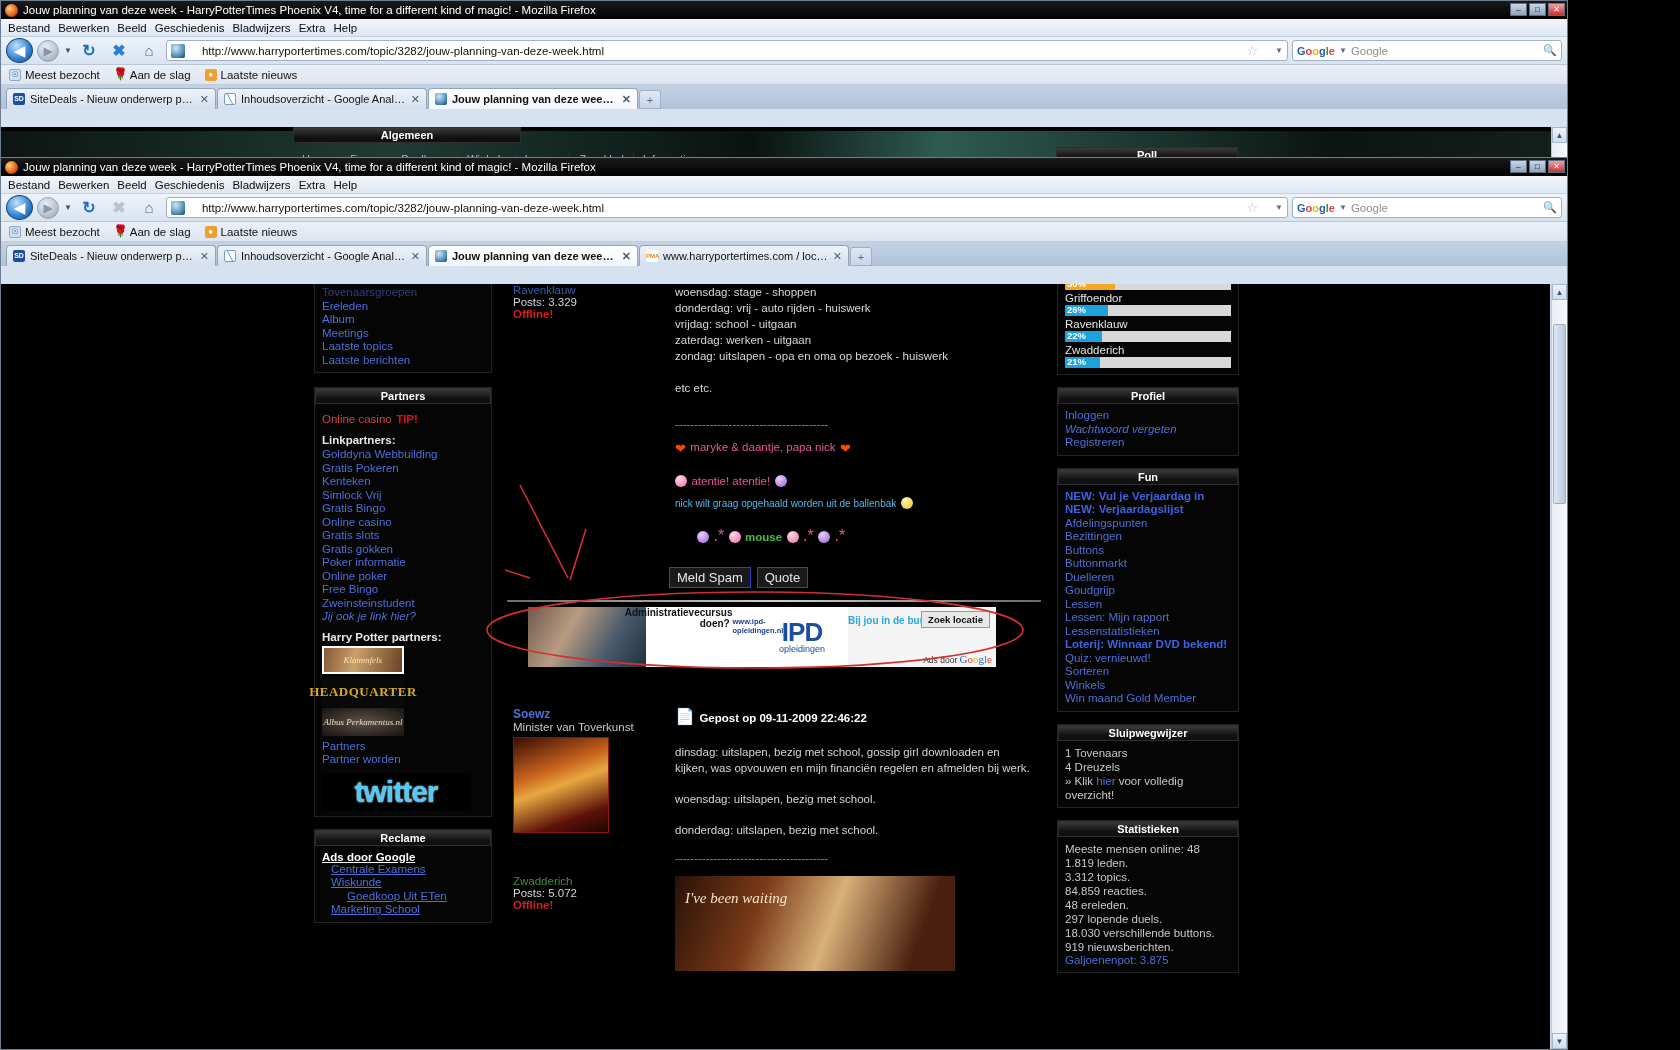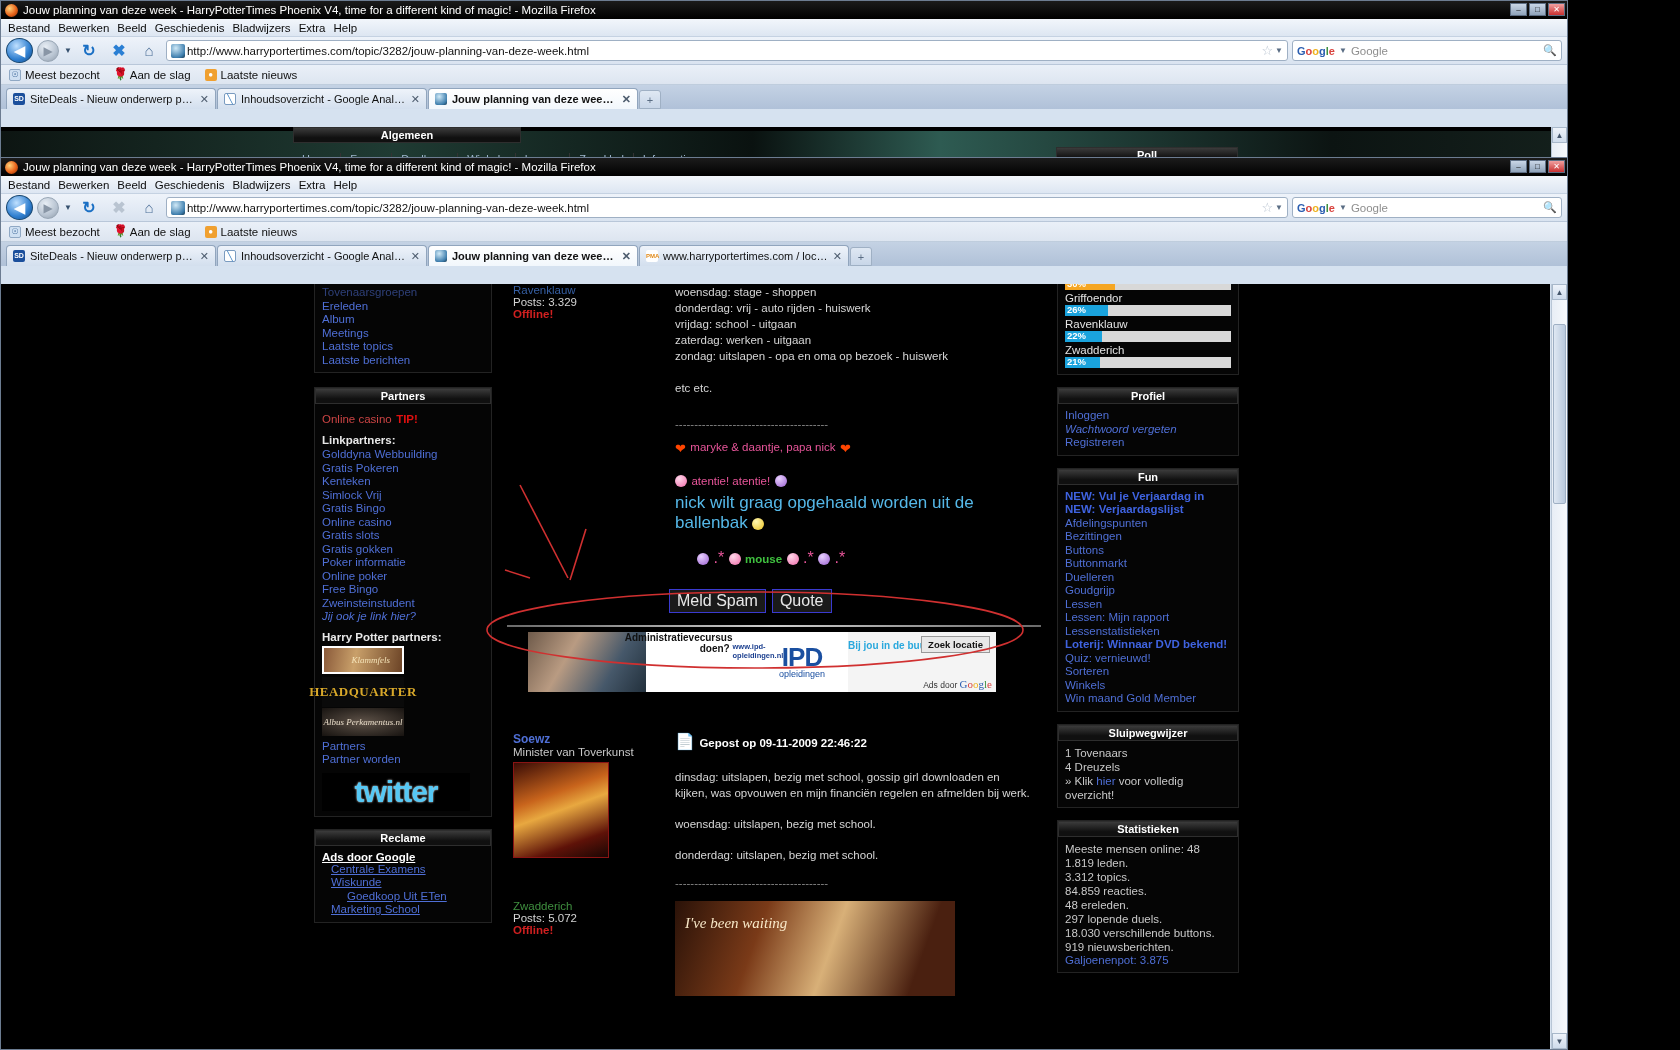--- a/index.html
+++ b/index.html
@@ -42,21 +42,21 @@
              background:radial-gradient(circle at 38% 30%,#e8eef5,#b7c3d1 60%,#8e9aa8);
              border:1px solid #98a6b5; color:#8996a6; font-size:12px;
              display:flex; align-items:center; justify-content:center; }
   .dropmark { font-size:8px; color:#35506e; margin-left:1px; }
   .reloadbtn { color:#1a6fc4; font-size:16px; font-weight:bold; }
   .stopbtn { color:#2a7fd4; font-size:16px; font-weight:bold; }
   .homebtn { color:#4a6d96; font-size:15px; }
 
   .urlbar { flex:1; height:21px; background:#fff; border:1px solid #9fb0c4;
             border-radius:3px; display:flex; align-items:center;
-            padding:0 4px; gap:2px; font-size:11.5px; color:#111; }
+            padding:0 4px; gap:17px; font-size:11.5px; color:#111; }
   .faviconbox { width:14px; height:14px; border-radius:2px;
             background:radial-gradient(circle at 35% 30%,#cfe9f7,#3f7fae 70%,#17384f); }
   .urltext { flex:1; white-space:nowrap; overflow:hidden; }
   .star { color:#b9c4d1; font-size:13px; }
   .urlchev { color:#5a6d84; font-size:8px; }
 
   .searchbar { width:270px; height:21px; background:#fff;
             border:1px solid #9fb0c4; border-radius:3px;
             display:flex; align-items:center; padding:0 4px; gap:4px;
             font-size:11.5px; color:#8e8e8e; }
@@ -120,21 +120,21 @@
   .lnk { color:#4f6fd6; font-size:11.5px; display:block; line-height:13.5px; }
   .lnk.b { font-weight:bold; color:#3f63e0; }
   .lnk.u { text-decoration:underline; }
   .txt { color:#c9c9c9; font-size:11.5px; line-height:14px; }
 
   
   .leftcol { position:absolute; width:178px; }
   .partnerimg { width:82px; height:28px; border:2px solid #fff;
       background:linear-gradient(100deg,#8a5a3a,#c9a06a 40%,#6b4326);
       display:flex; align-items:center; justify-content:flex-end;
-      color:#f5e3b8; font-size:9px; font-style:italic; padding-right:12px;
+      color:#f5e3b8; font-size:9px; font-style:italic; padding-right:20px;
       font-family:"Liberation Serif", serif; }
   .hpheadq { width:82px; height:30px; background:#0a0a0a; color:#d8a82a;
       font-size:13px; font-weight:bold; display:flex; align-items:center;
       justify-content:center; letter-spacing:.5px; font-family:"Liberation Serif", serif; }
   .albusimg { width:82px; height:28px;
       background:radial-gradient(ellipse at 50% 50%,#5e5248,#171310);
       color:#e8dcc8; font-size:9px; font-style:italic;
       display:flex; align-items:center; justify-content:center;
       font-family:"Liberation Serif", serif; }
   .twitterlogo { width:148px; height:38px; background:#000;
@@ -151,32 +151,32 @@
   .house-rk { color:#3f8f3f; font-size:11.5px; }
   .house-rv { color:#3f6fbf; font-size:11.5px; }
   .posts { color:#d4d4d4; font-size:11.5px; }
   .offline { color:#d02020; font-size:11.5px; font-weight:bold; }
   .avatar { width:96px; height:96px; border:1px solid #8a1414;
       background:linear-gradient(160deg,#3a0c06,#c8641c 35%,#e8a840 50%,#5e1208 80%,#1a0603); }
   .ptime { color:#ffffff; font-size:11.5px; font-weight:bold; }
   .ptext { color:#d6d6d6; font-size:11.5px; line-height:16px; }
   .hr-dash { color:#8a8a8a; font-size:11.5px; letter-spacing:0px; }
   .sig-pink { color:#e8559a; font-size:11.5px; }
-  .sig-cyan { color:#55b8e8; font-size:17px; }
+  .sig-cyan { color:#55b8e8; font-size:10px; }
   .sig-green{ color:#3fc03f; font-size:11.5px; font-weight:bold;}
   .emo { display:inline-block; width:12px; height:12px; border-radius:50%;
          vertical-align:-2px; }
   .emo.heart{ border-radius:0; background:none; color:#ff4500; font-size:13px;
          width:auto; height:auto; line-height:1; }
   .emo.pink{ background:radial-gradient(circle at 35% 30%,#ffd7ea,#f06aa8); }
   .emo.yellow{ background:radial-gradient(circle at 35% 30%,#fff7b0,#e8c020); }
   .emo.purple{ background:radial-gradient(circle at 35% 30%,#e8d0ff,#9a60d0); }
 
   .btnsmall { border:1px solid #3a3ad0; background:#1a1a1a; color:#e8e8e8;
-      font-size:16px; padding:2px 7px; }
+      font-size:13px; padding:2px 7px; }
 
   .hrline { height:2px; background:linear-gradient(90deg,#6a6a6a,#cfcfcf 50%,#6a6a6a); }
 
   
   .ipdbanner { width:468px; height:60px; background:#fff; display:flex;
       align-items:stretch; position:relative; overflow:hidden; }
   .ipd-photo { width:118px;
       background:linear-gradient(120deg,#6e5a4a,#b99b82 35%,#46586a 70%,#22303c); }
   .ipd-txt { width:110px; display:flex; 
       justify-content:center; padding-left:6px; }

